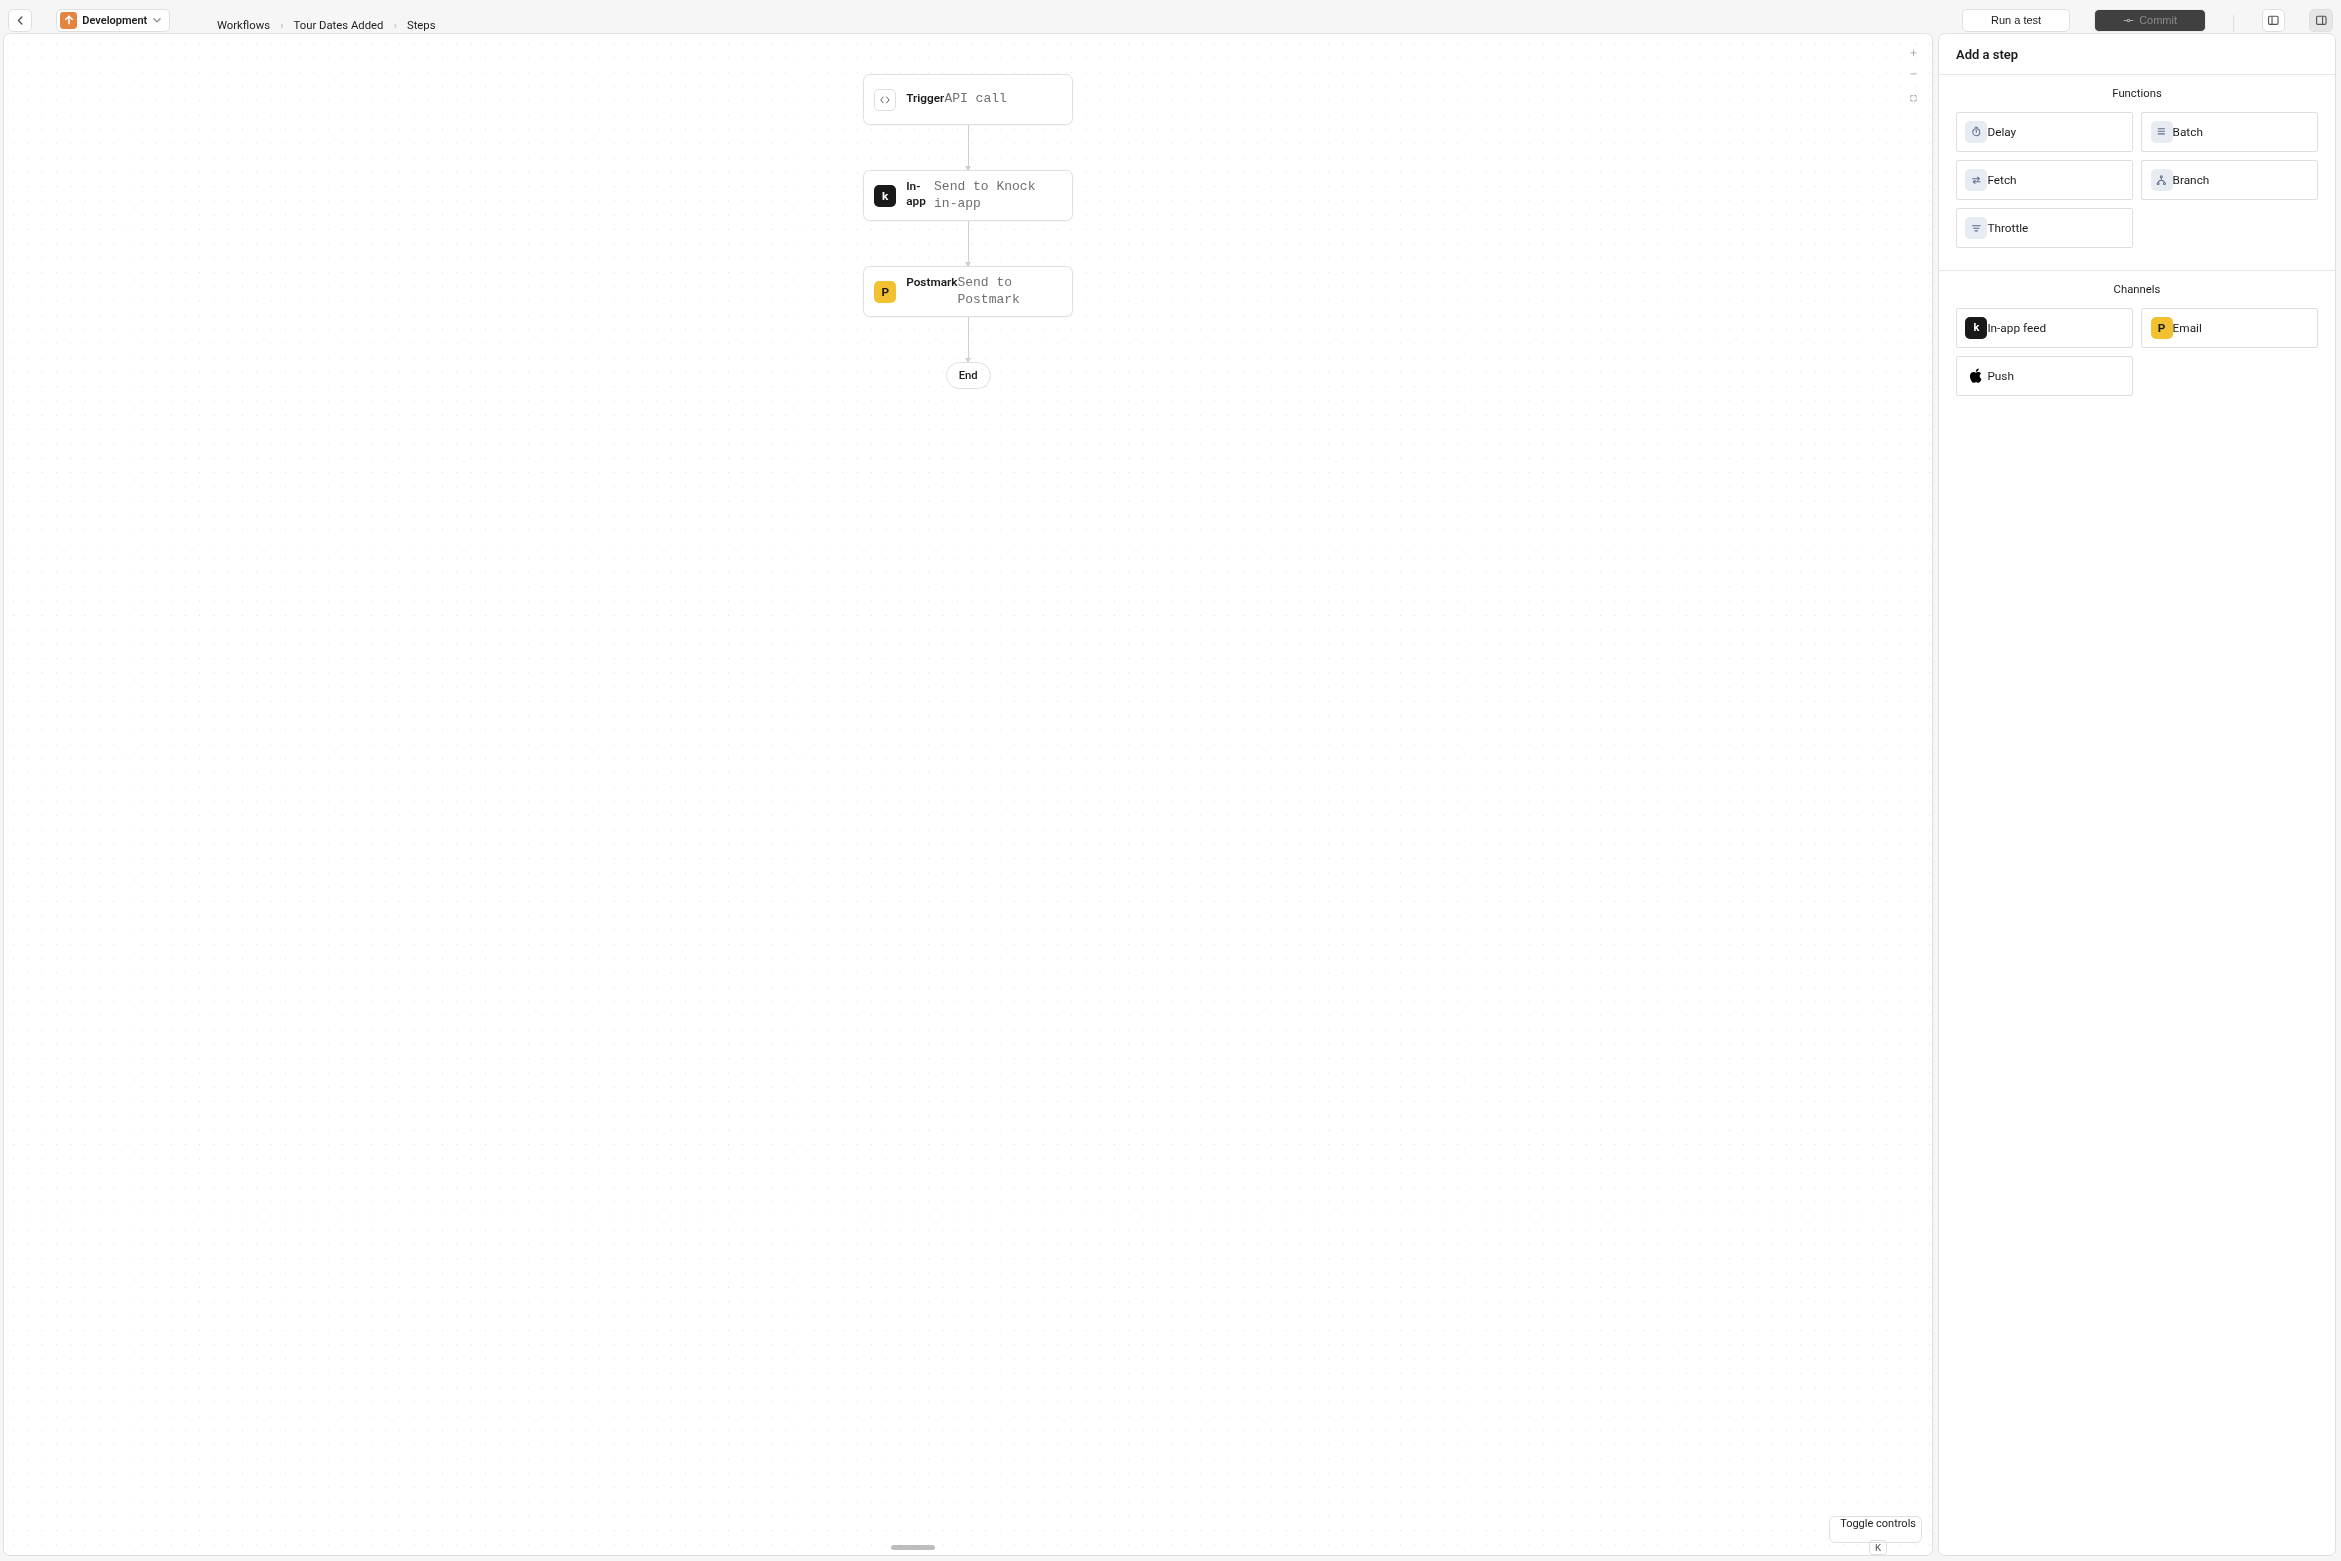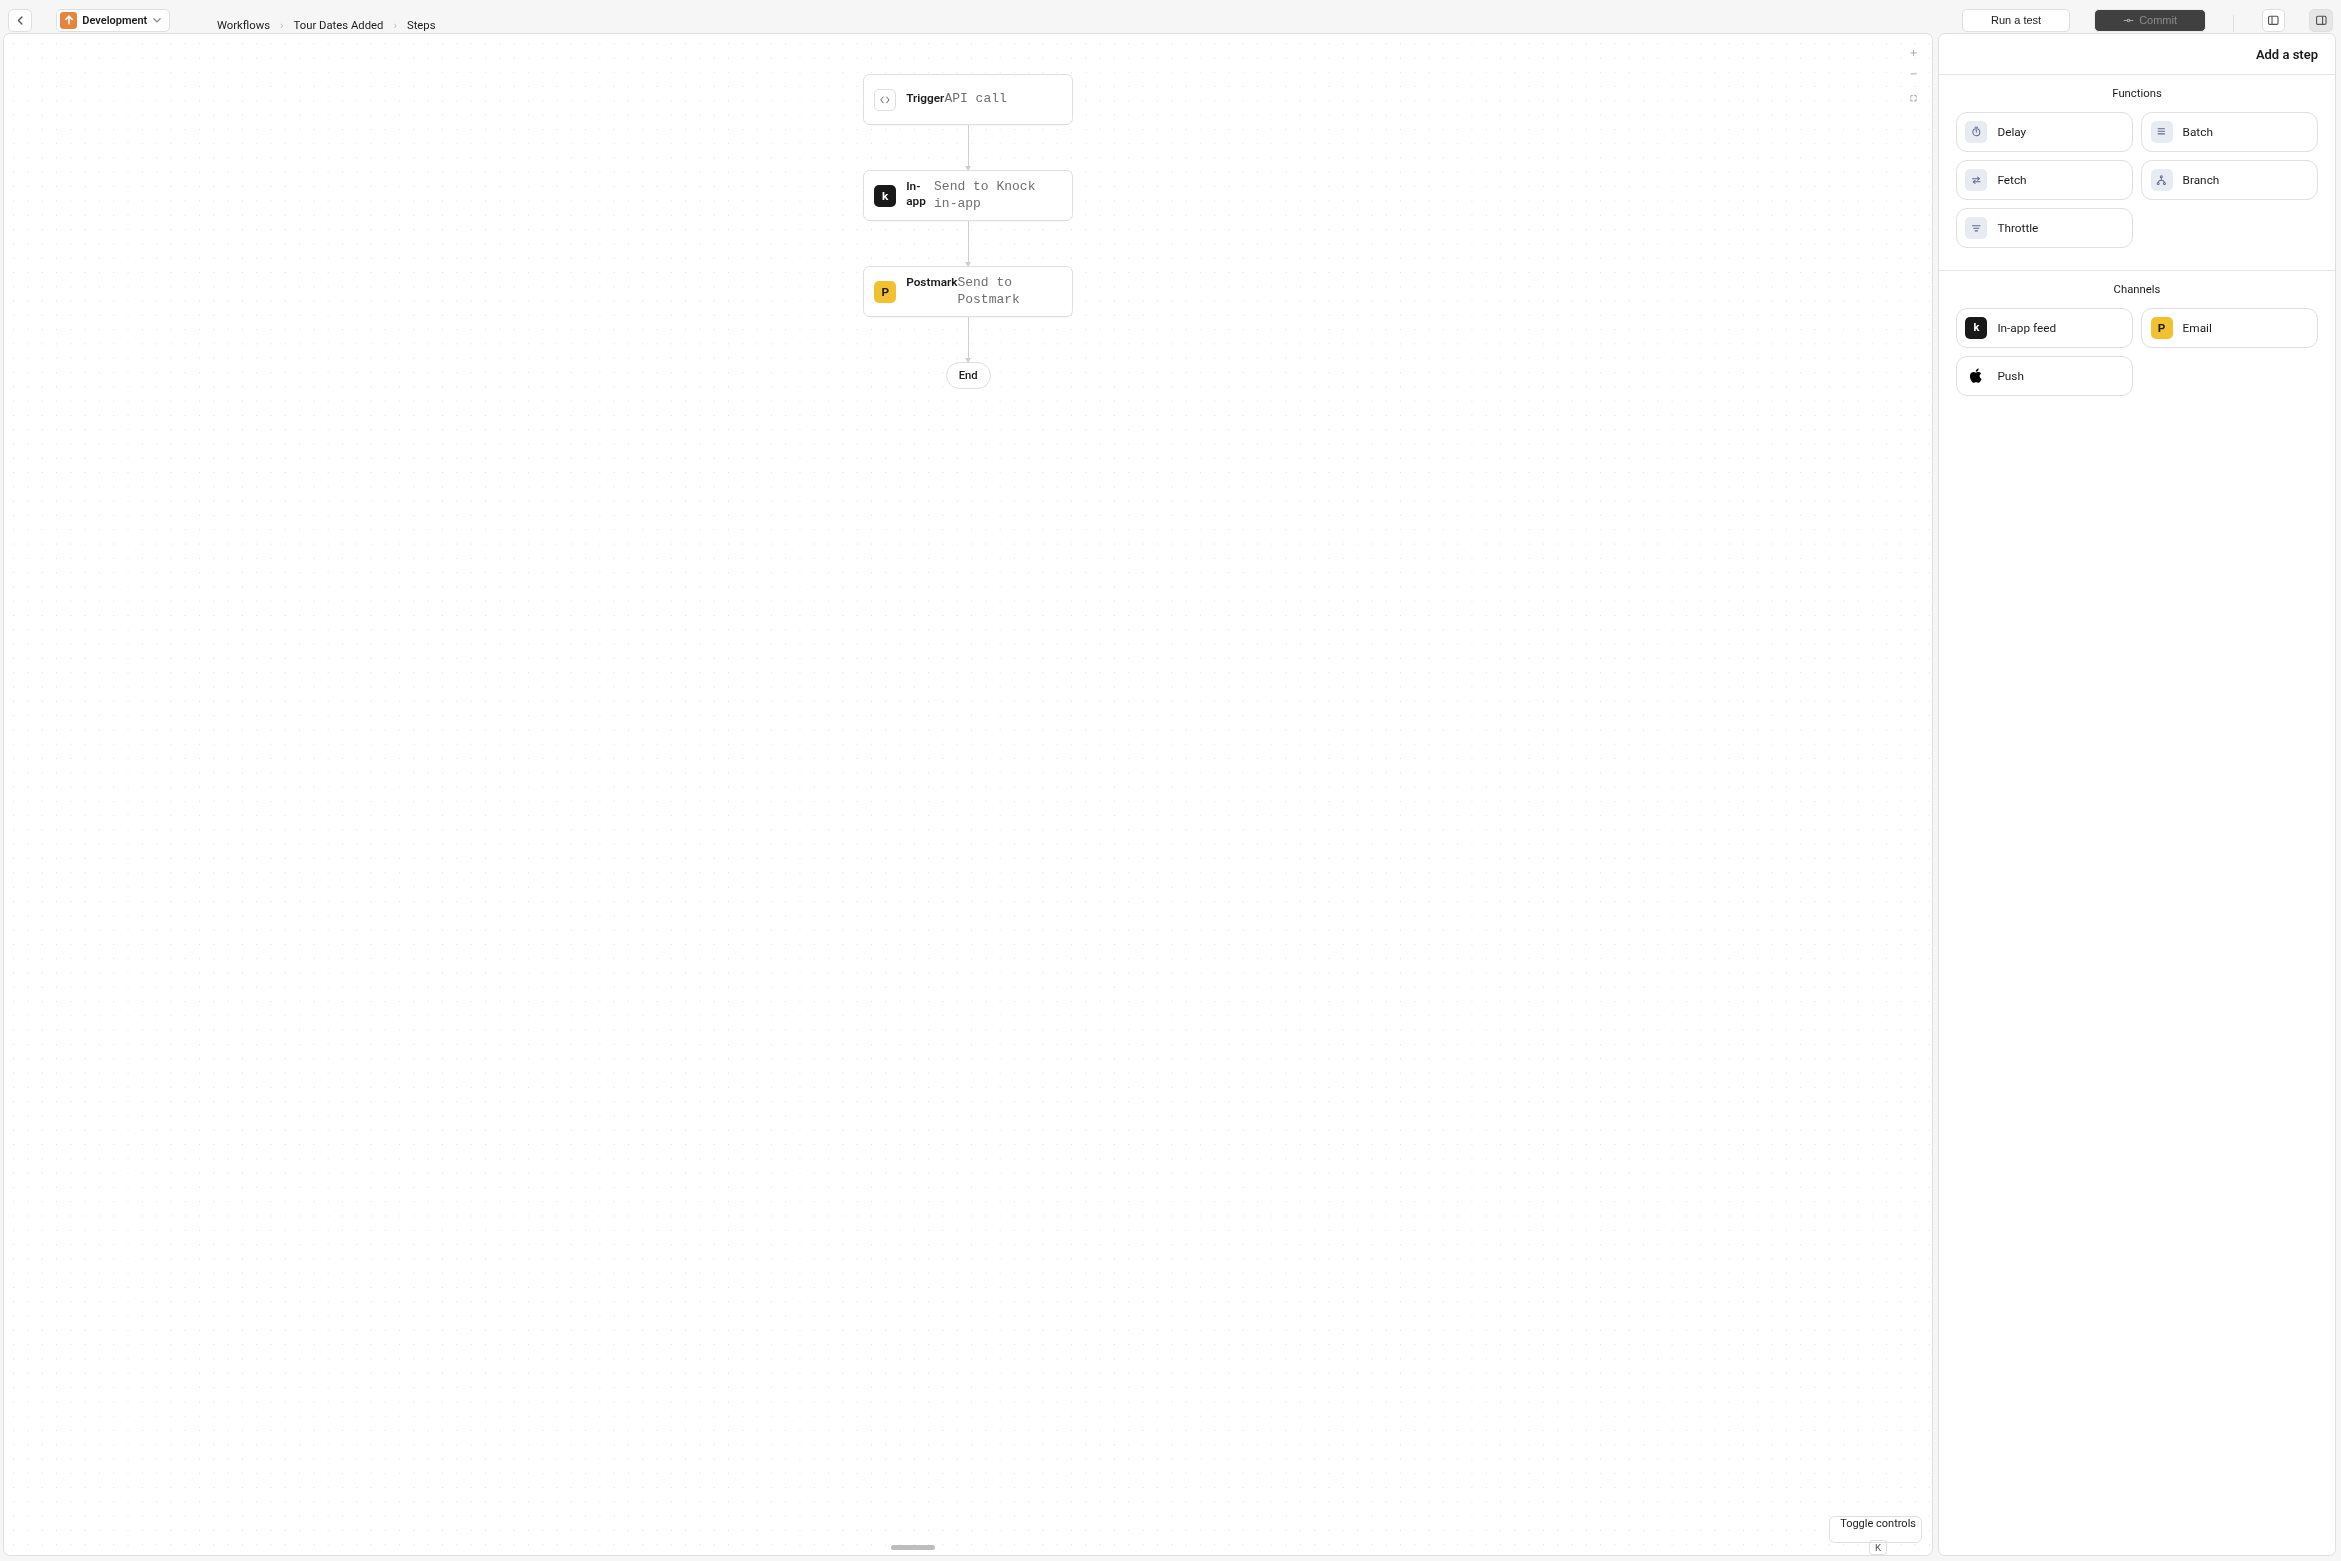--- a/index.html
+++ b/index.html
@@ -229,38 +229,36 @@
   background: #fff;
   border: 0.8px solid var(--btn-border);
   border-radius: 6.7px;
   display: flex;
   flex-direction: column;
 }
 .panel-header {
   padding: 12.6px 17px;
   font-weight: 600;
   font-size: 13px;
-  text-align: right;
 }
 .panel-sep { height: 0.8px; background: var(--gray-border); }
 .panel-body { padding: 11.8px 17px; text-align: center; }
 .section-label { color: var(--ink); font-size: 11.3px; margin-bottom: 11.8px; }
 .tile-grid {
   display: grid;
   grid-template-columns: 1fr 1fr;
   gap: 8.4px;
   margin-bottom: 10px;
 }
 .tile {
   height: 40px;
   border: 0.8px solid var(--btn-border);
-  border-radius: 11px;
-  display: flex;
-  align-items: center;
-  gap: 10px;
+  border-radius: 2px;
+  display: flex;
+  align-items: center;
   padding: 0 8.4px;
   cursor: grab;
   background: #fff;
 }
 .fn-icon {
   width: 22px; height: 22px;
   border-radius: 5px;
   background: var(--blue-bg);
   color: var(--blue-ink);
   display: flex; align-items: center; justify-content: center;

